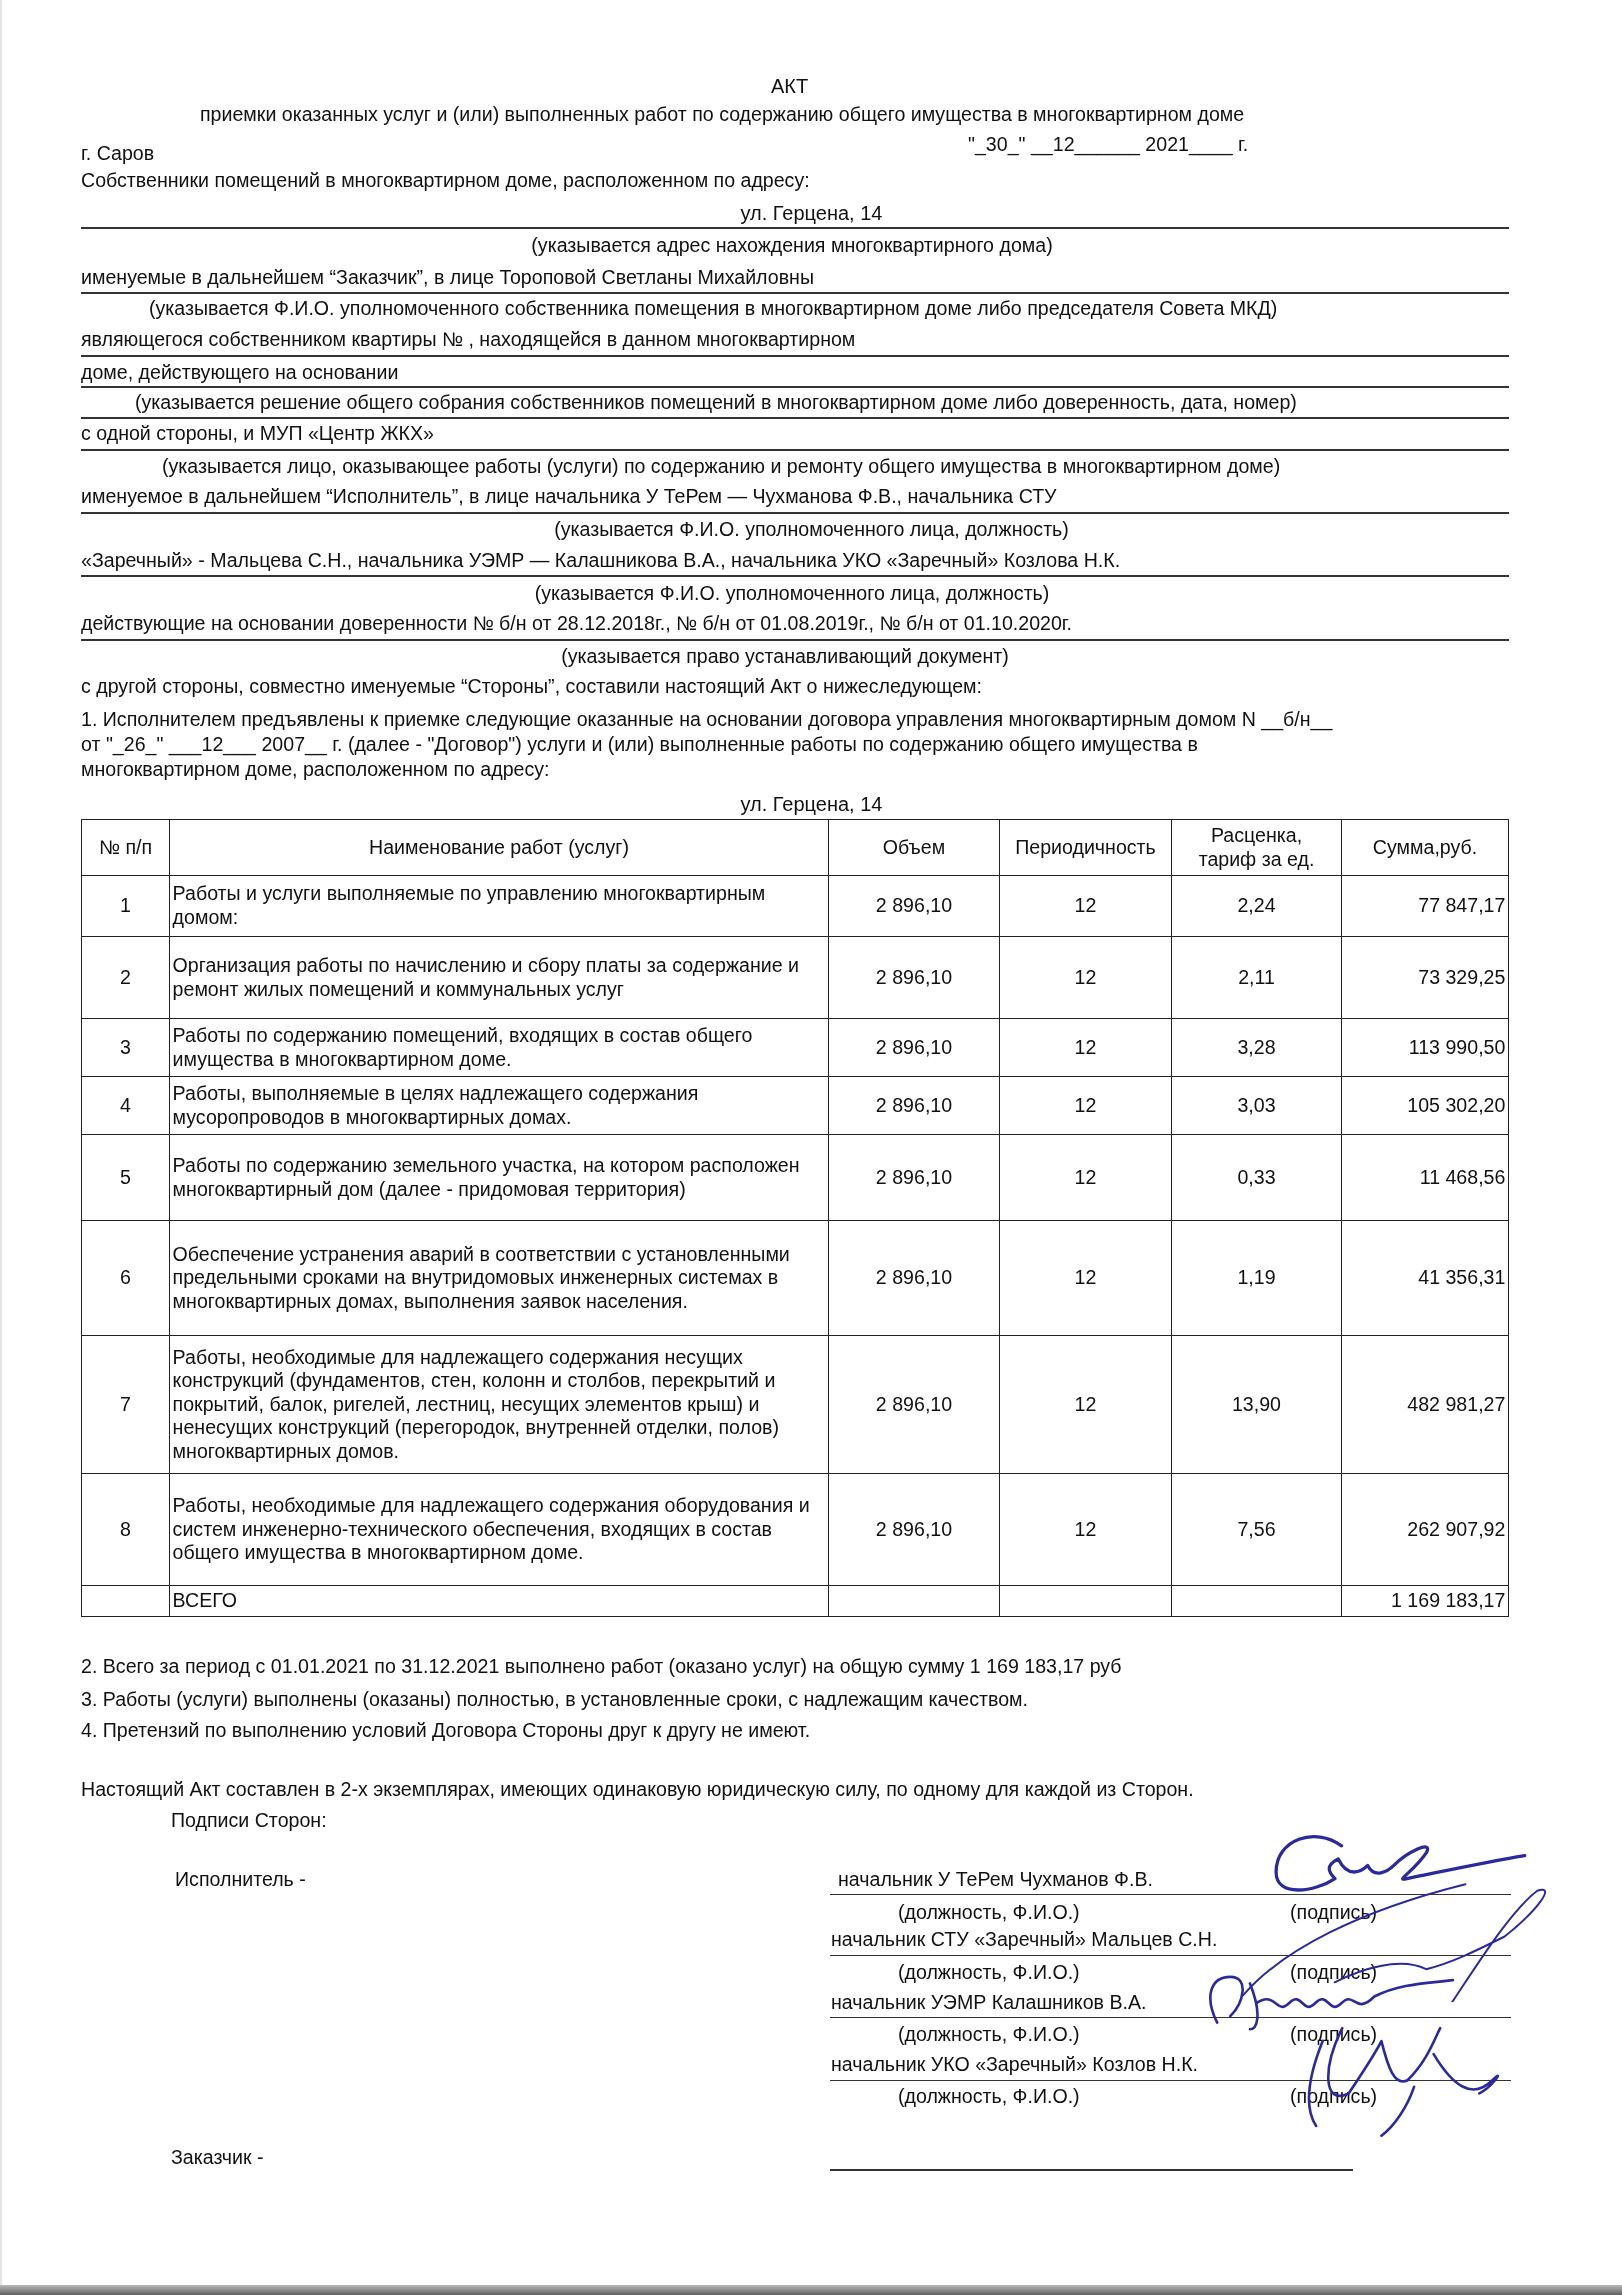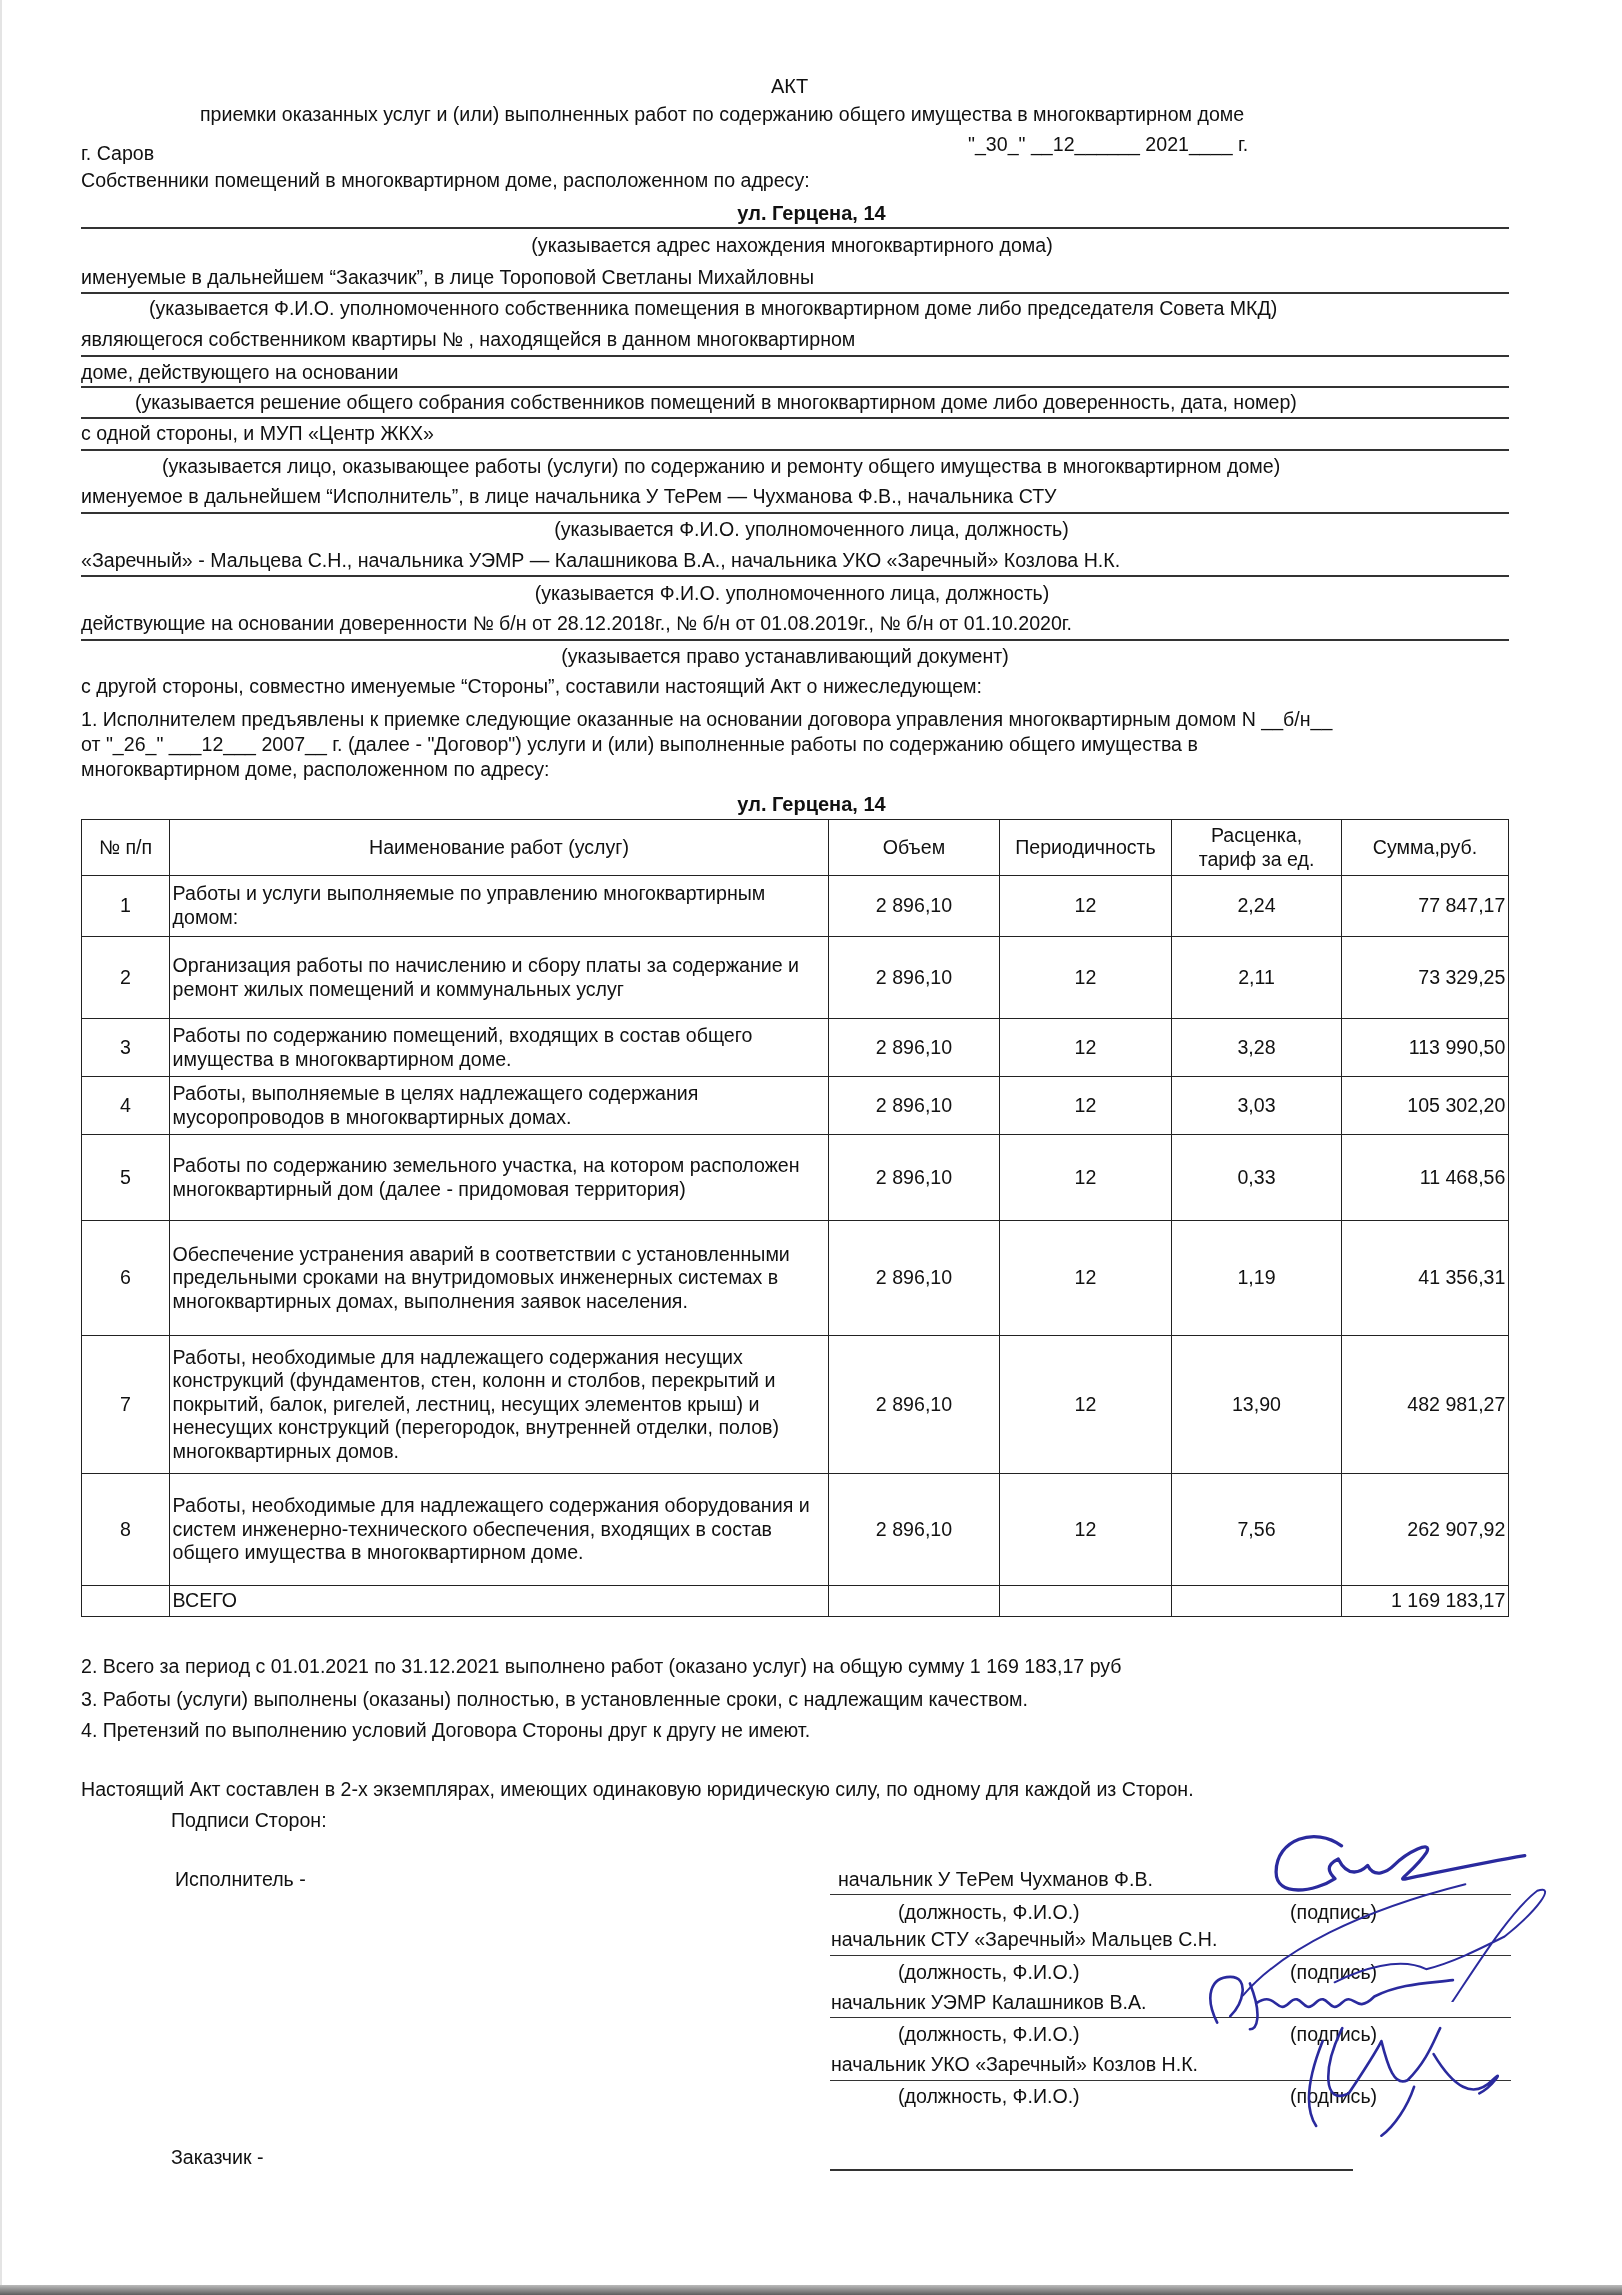--- a/index.html
+++ b/index.html
@@ -3,21 +3,21 @@
 <meta charset="utf-8">
 <style>
   html, body { margin: 0; padding: 0; background: #ffffff; }
   body {
     width: 1623px; height: 2295px; position: relative; overflow: hidden;
     font-family: "Liberation Sans", sans-serif; color: #111; font-size: 19.6px;
   }
   .page { position: absolute; left: 0; top: 0; width: 1339px; height: 2295px; }
   .abs { position: absolute; white-space: nowrap; line-height: 1; }
   .rule { position: absolute; height: 0; border-top: 2px solid #333; }
-  .bold { font-weight: bold; }
+  .bold { font-weight: normal; }
   .scan-shadow { position: absolute; left: 0; top: 2285px; width: 1623px; height: 10.5px;
     background: linear-gradient(#bbb, #555); }
   .scan-edge { position: absolute; left: 0; top: 0; width: 2px; height: 2295px; background: #e4e4e4; }
 
   table.works {
     position: absolute; left: 81px; top: 819px; width: 1427px;
     border-collapse: collapse; table-layout: fixed;
   }
   table.works td, table.works th {
     border: 1.3px solid #222; font-weight: normal; font-size: 19.6px; line-height: 23.6px;

